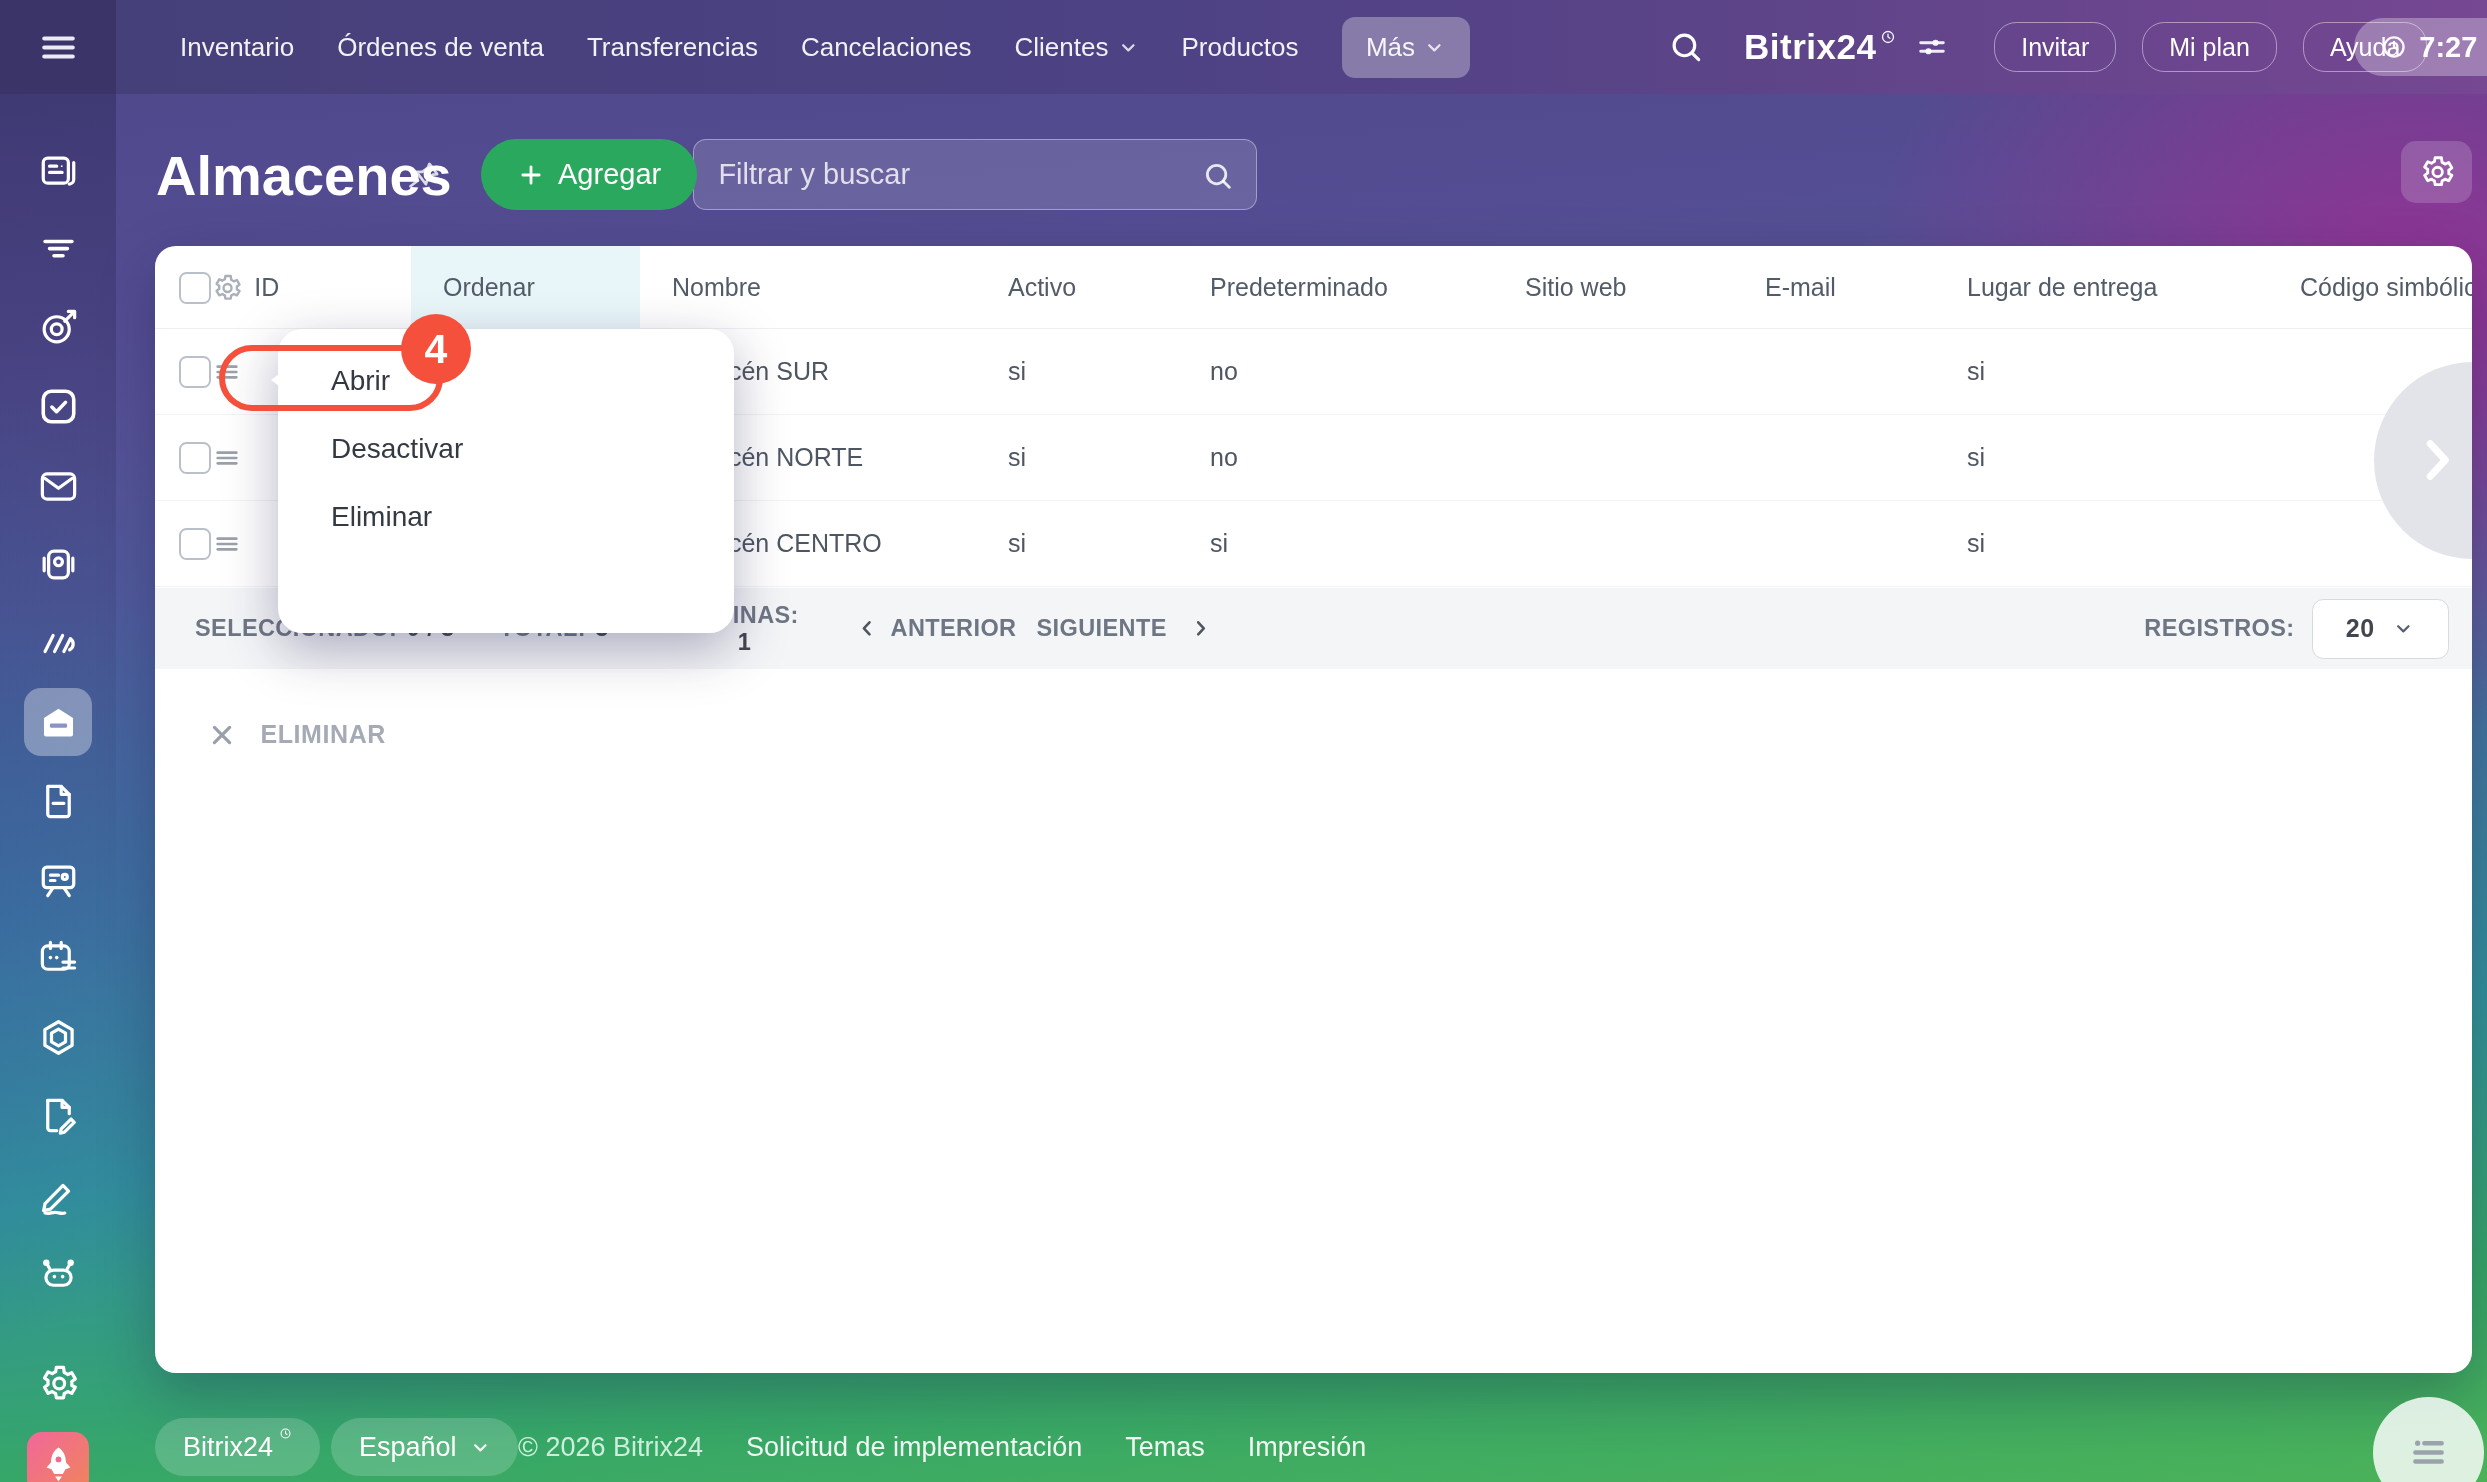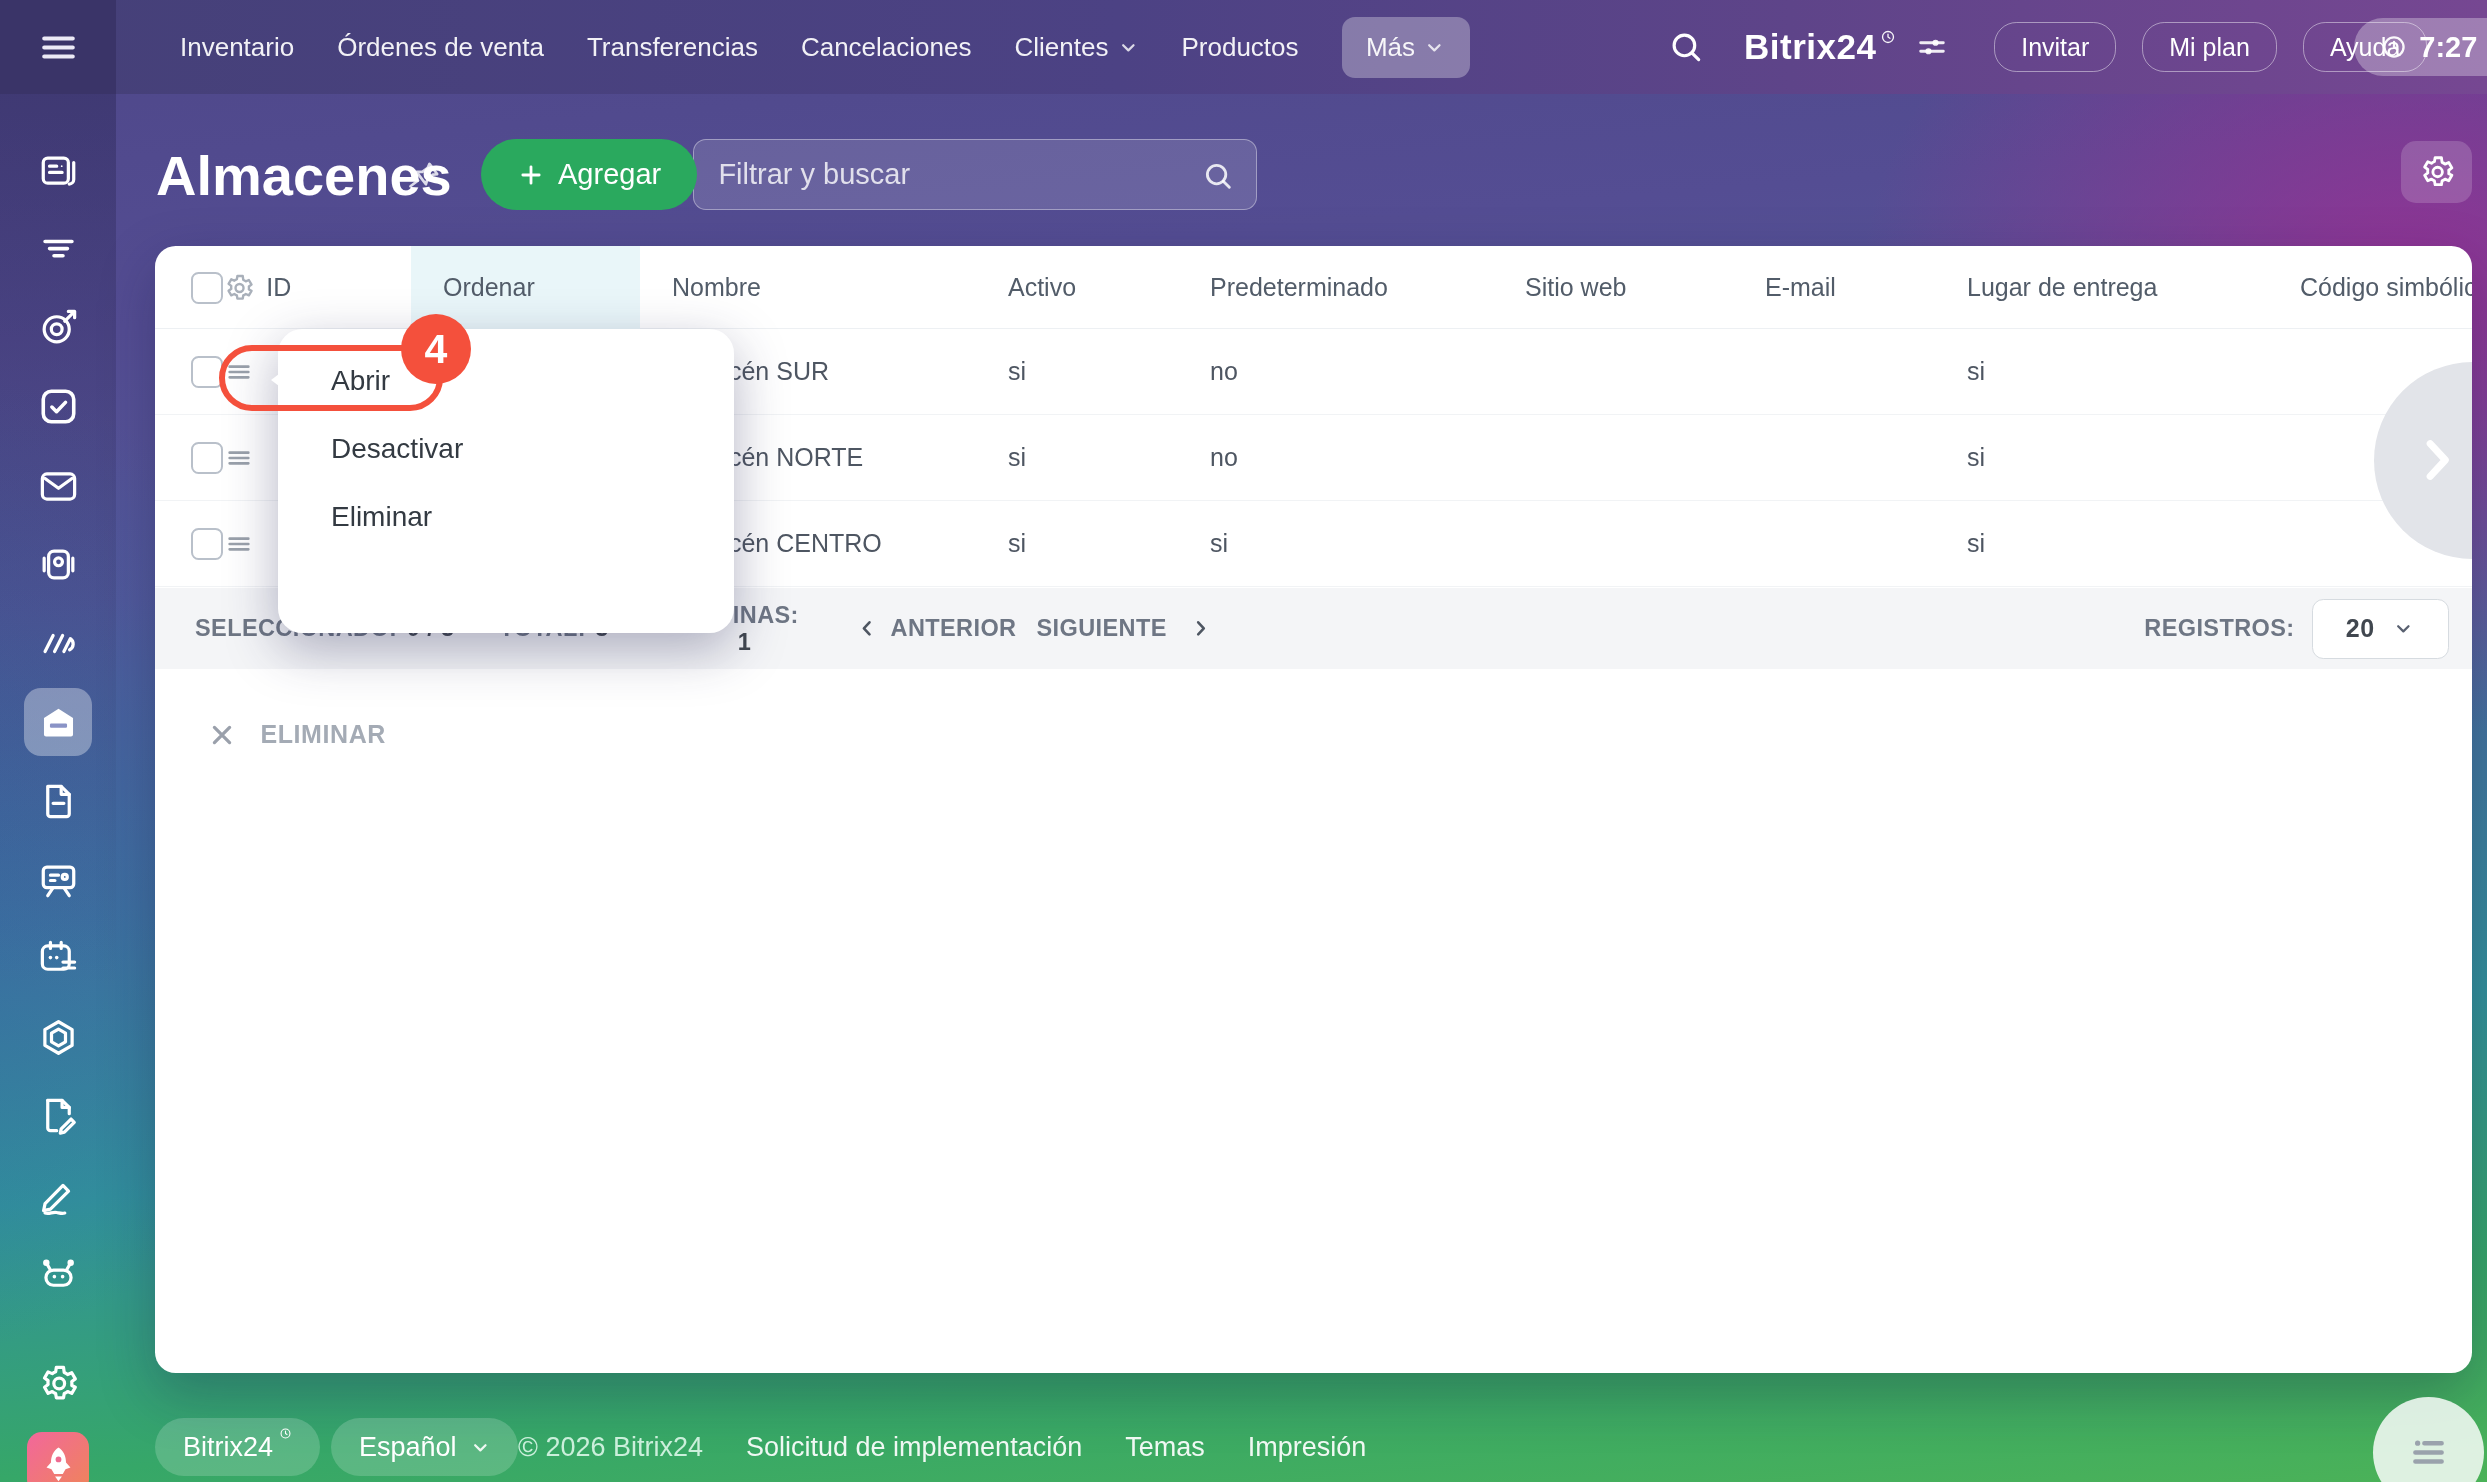--- a/index.html
+++ b/index.html
@@ -59,21 +59,21 @@
   #grid-settings-btn{position:absolute;left:2401px;top:141px;width:71px;height:62px;border-radius:15px;z-index:25;
     background:rgba(255,255,255,0.17);display:flex;align-items:center;justify-content:center;color:#fff;font-size:38px;}
 
   
   #card{position:absolute;left:155px;top:246px;width:2317px;height:1127px;background:#fff;border-radius:20.7px;
     overflow:hidden;z-index:10;box-shadow:0 20.7px 56px rgba(20,20,60,0.28);}
   .grid-row{display:grid;grid-template-columns:256px 229px 336px 202px 315px 240px 202px 333px minmax(0,1fr);align-items:center;}
   #thead{height:83px;border-bottom:1.9px solid #edf0f3;color:#525c69;font-size:25px;}
   #thead .cell,#rows .cell{padding-left:32px;white-space:nowrap;overflow:hidden;}
   .cell-ordenar-head{background:#e9f6f9;height:83px;display:flex;align-items:center;}
-  .cell-controls{display:flex;align-items:center;height:100%;padding-left:36px;}
+  .cell-controls{display:flex;align-items:center;height:100%;padding-left:24px;}
   .cb{width:32px;height:32px;border:2.3px solid #b9c0ca;border-radius:7.5px;background:#fff;flex:0 0 auto;}
   #thead .icon{font-size:32px;color:#a9b0ba;}
   #thead .id-label{margin-left:11.3px;}
   .trow{height:86px;border-bottom:1.9px solid #f1f3f5;color:#4e5662;font-size:25px;}
   .trow .icon{font-size:32px;color:#9aa1ab;}
 
   #tstrip{position:absolute;left:0;top:342px;width:100%;height:81px;background:#f4f5f7;
     display:flex;align-items:center;font-size:23.5px;font-weight:bold;color:#6e7684;letter-spacing:0.4px;}
   #tstrip .val{color:#41474f;margin-left:9.4px;}
   #tstrip .seg{display:flex;align-items:center;}

